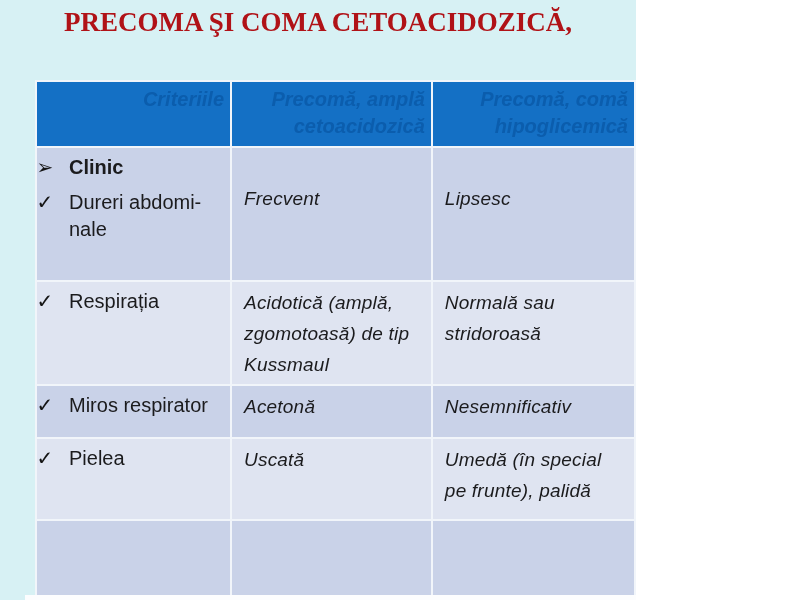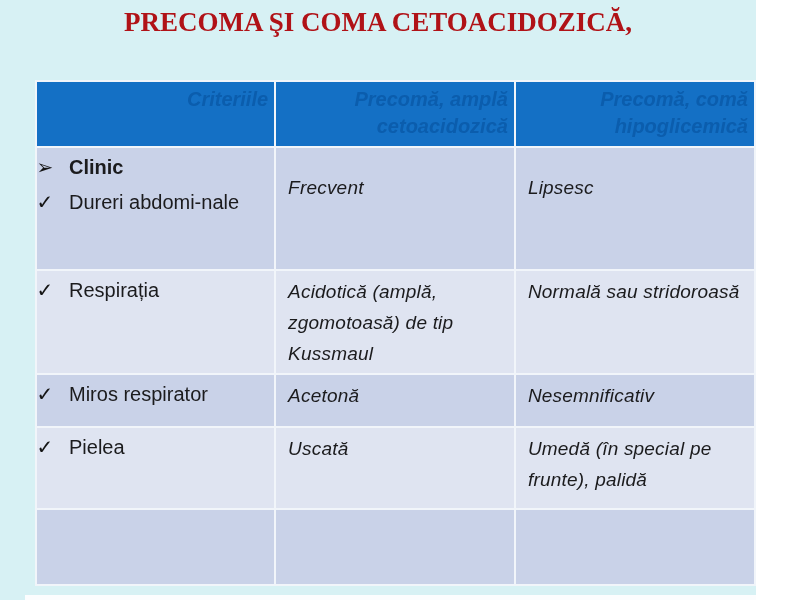--- a/index.html
+++ b/index.html
@@ -8,21 +8,21 @@
     --hdr-bg:#1470c5;
     --hdr-text:#0b5dad;
     --row-a:#c9d2e8;
     --row-b:#dfe4f1;
     --border:#f1f5fa;
     --text:#1b1b1d;
   }
   html,body{margin:0;padding:0;}
   .slide{
     position:relative;
-    width:756px;height:600px;
+    width:636px;height:600px;
     background:var(--bg);
     overflow:hidden;
     font-family:"Liberation Sans",sans-serif;
   }
   .title{
     position:absolute;top:6px;left:0;width:100%;
     text-align:center;
     font-family:"Liberation Serif",serif;
     font-weight:bold;
     font-size:27px;
@@ -77,21 +77,21 @@
   .crit-text.bold{font-weight:bold;text-align:right;}
   td.val{
     padding:5px 10px 4px 12px;
     font-style:italic;
     font-size:19px;
     line-height:31px;
     color:var(--text);
     font-weight:500;
     letter-spacing:.2px;
   }
-  tr.r1 td.val{padding-top:24px;margin-top:8px;}
+  tr.r1 td.val{padding-top:35px;margin-top:8px;}
   .bottom-strip{
     position:absolute;
     left:25px;right:0;bottom:0;height:5px;
     background:#fcfdfe;
   }
 </style>
 </head>
 <body>
 
 <div class="slide">

